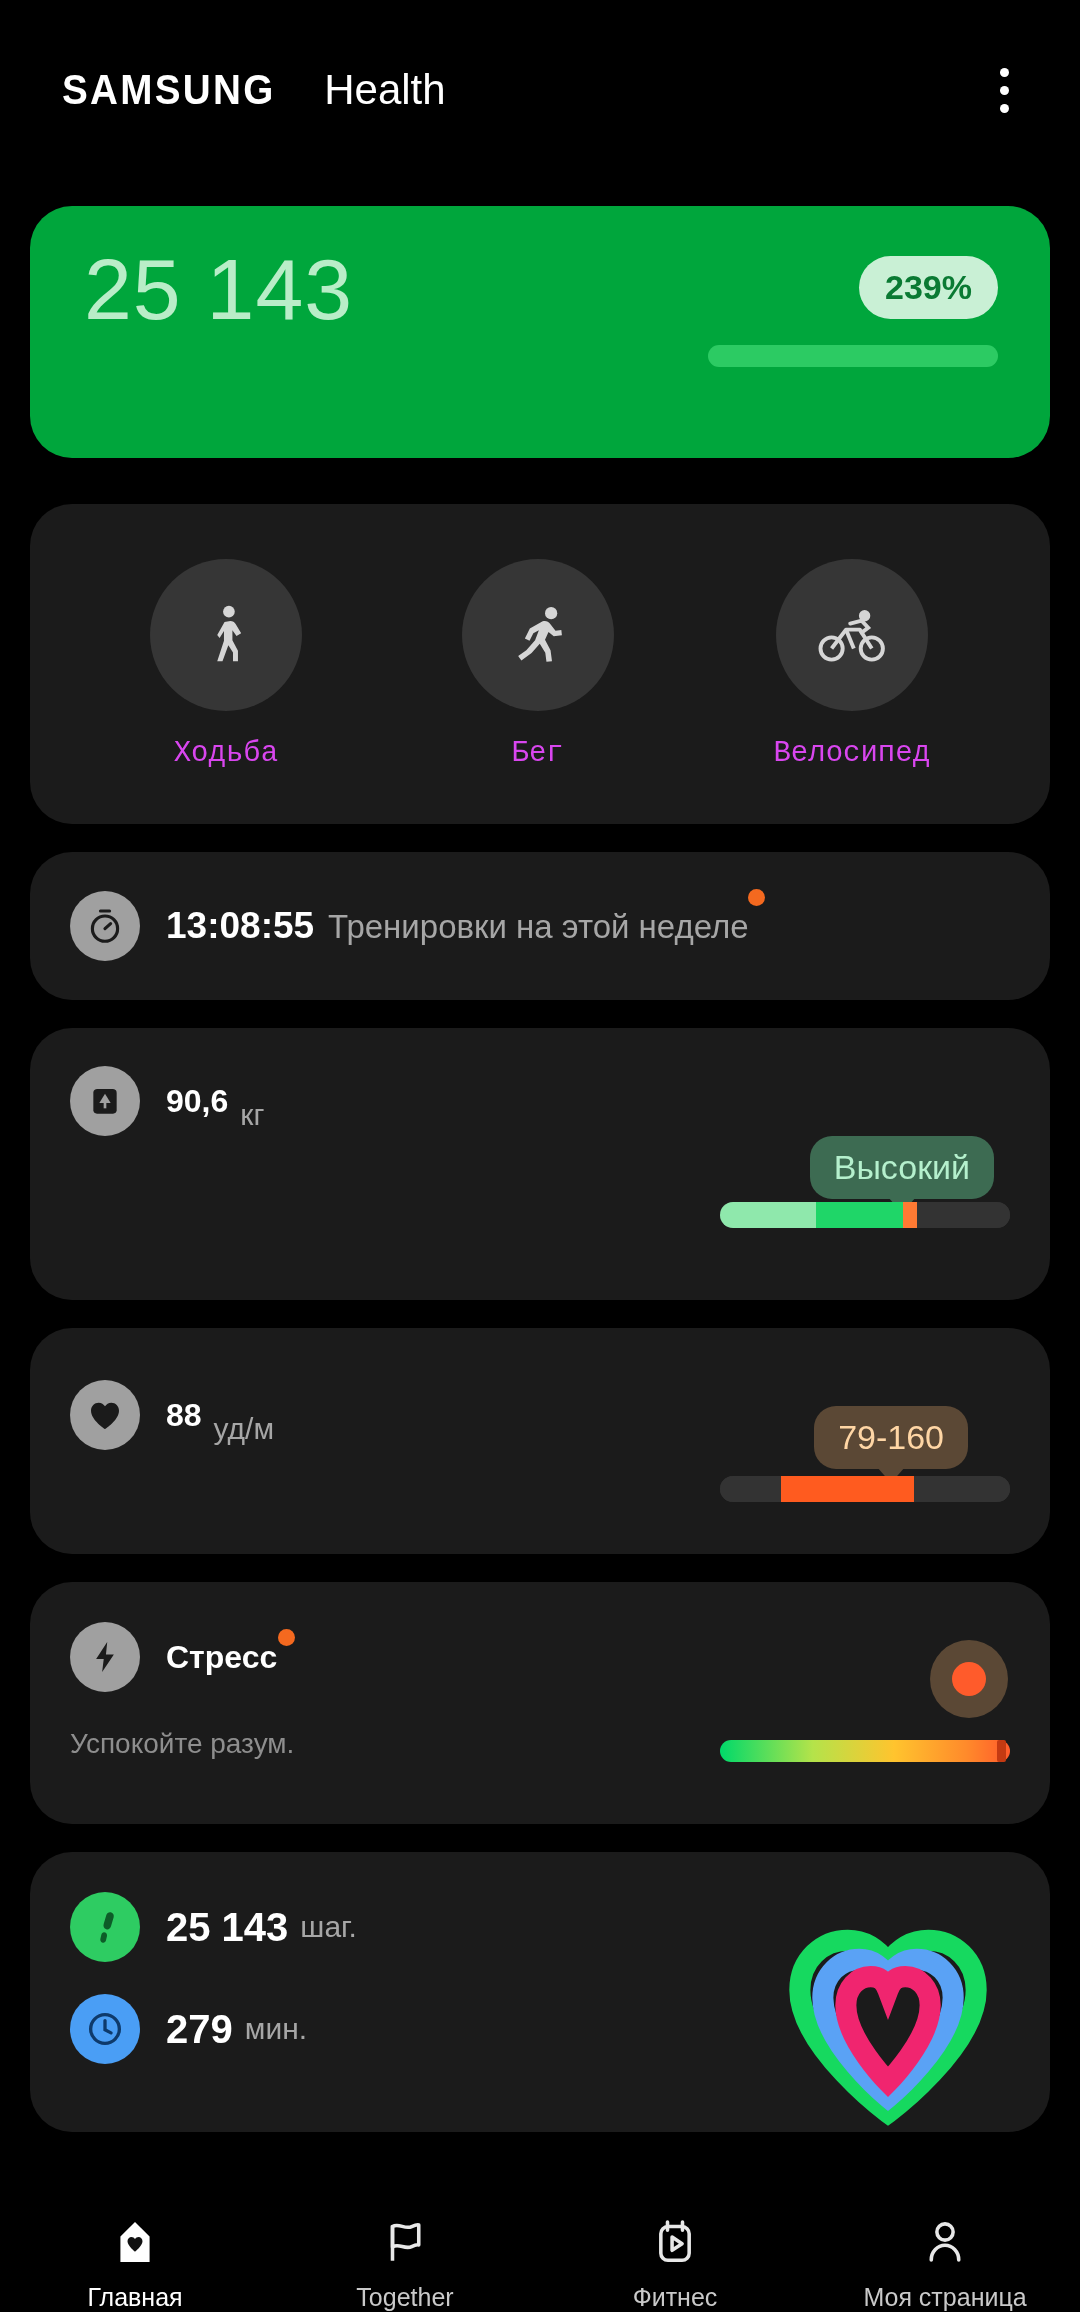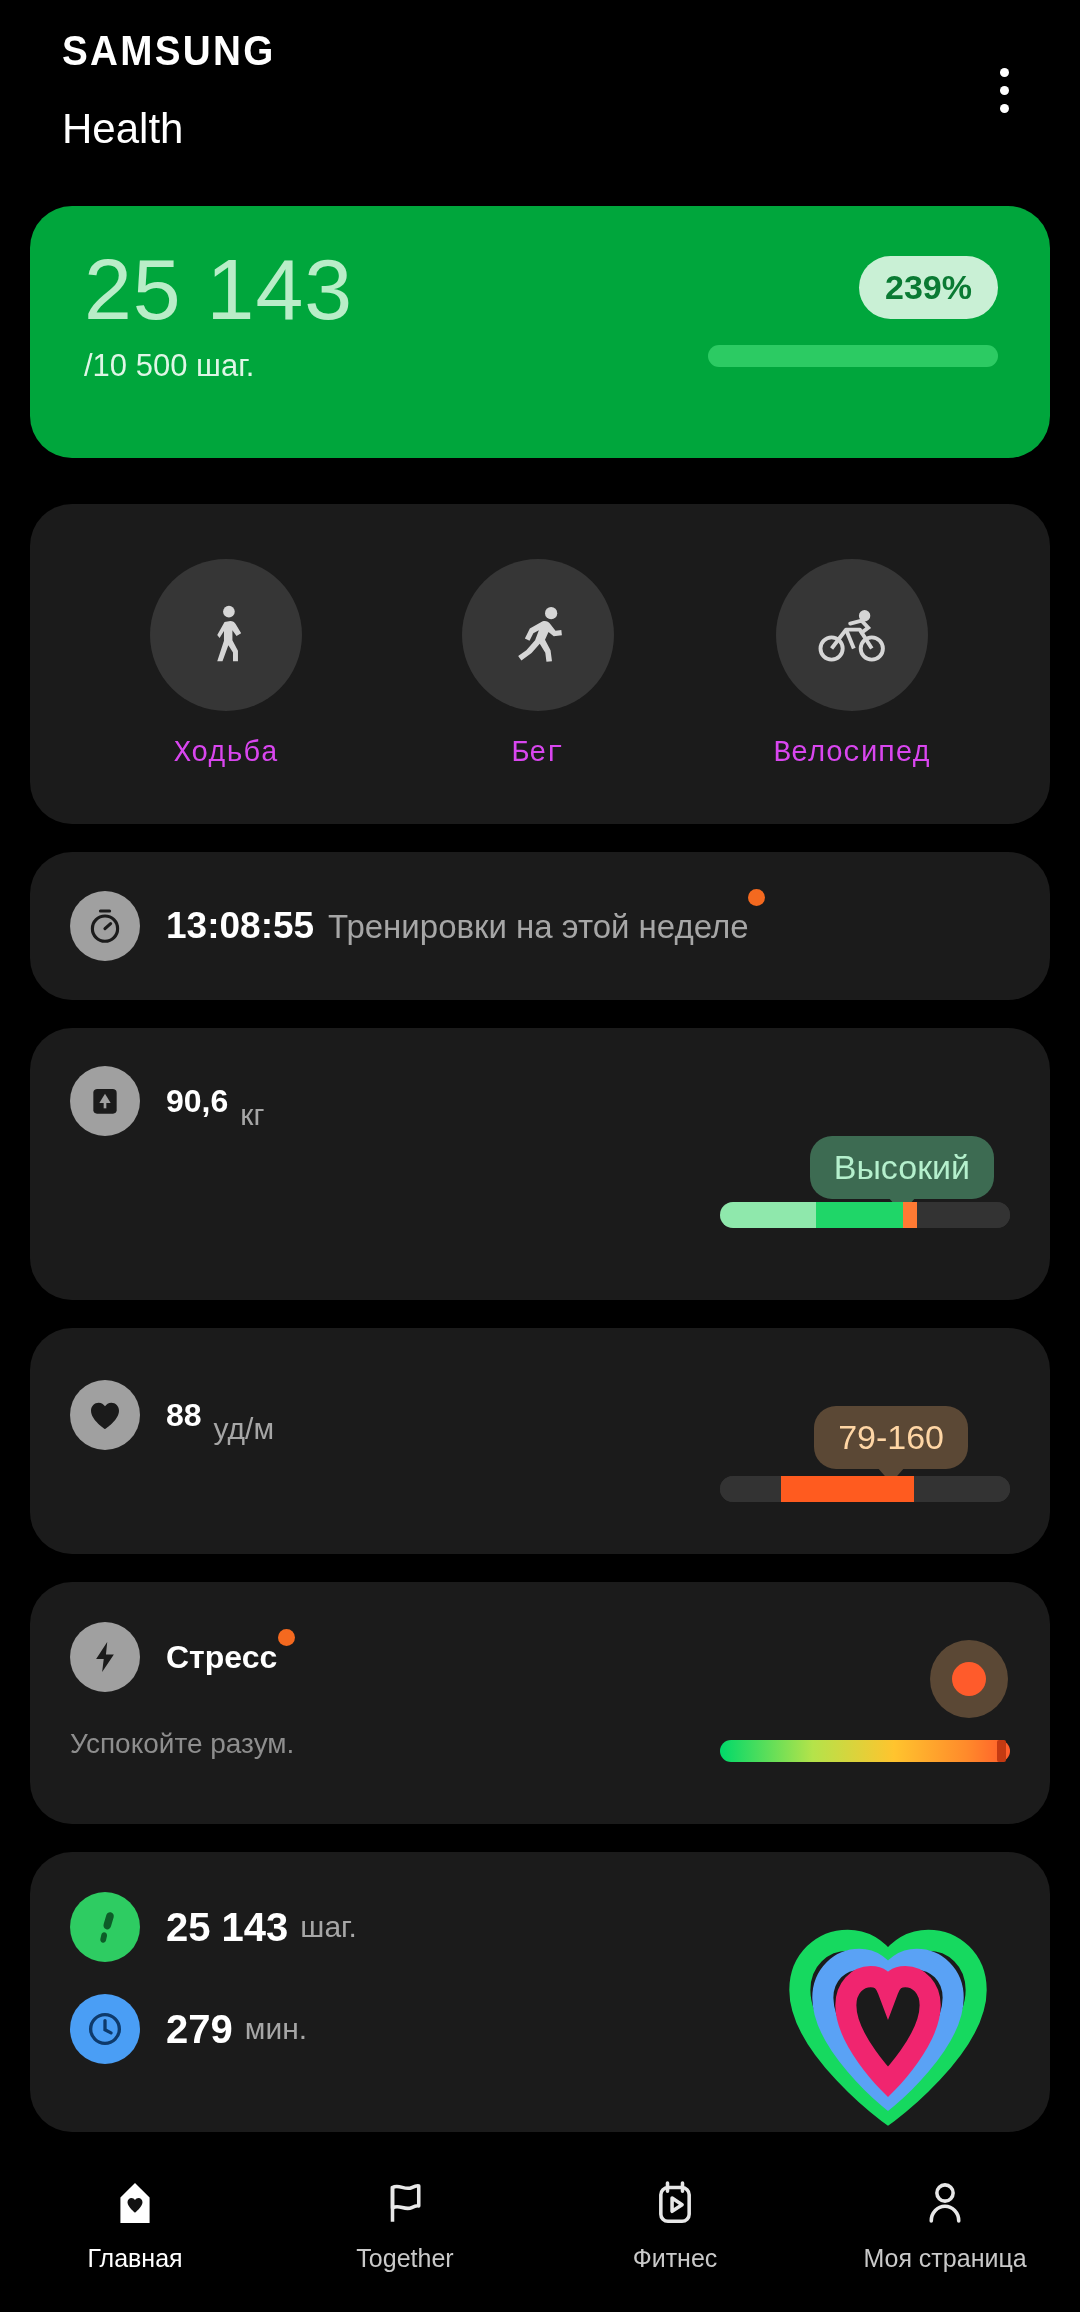--- a/index.html
+++ b/index.html
@@ -10,21 +10,21 @@
     overflow: hidden;
   }
   body { position: relative; }
 
   
   .header {
     height: 180px;
     display: flex; align-items: center; justify-content: space-between;
     padding: 0 46px 0 62px;
   }
-  .brand { display: flex; align-items: baseline; gap: 30px; flex-direction: column; }
+  .brand { display: flex; align-items: baseline; gap: 30px; }
   .brand-samsung {
     color: #ffffff; font-size: 42px; font-weight: 700;
     letter-spacing: 2.5px; transform: scaleX(0.92);
     transform-origin: left center;
   }
   .brand-health { color: #ffffff; font-size: 42px; font-weight: 400; letter-spacing: 0px; }
   .kebab { width: 60px; height: 60px; display: flex; flex-direction: column;
            align-items: center; justify-content: center; gap: 9px; cursor: pointer; }
   .kebab span { width: 9px; height: 9px; border-radius: 50%; background: #ffffff; display: block; }
 
@@ -164,21 +164,21 @@
   .act-icon { width: 70px; height: 70px; border-radius: 50%;
               display: flex; align-items: center; justify-content: center; flex: none; }
   .act-value { color: #ffffff; font-size: 40px; font-weight: 700; margin-left: 26px; }
   .act-unit { color: #a6a6a6; font-size: 30px; margin-left: 12px; }
   .rings { position: absolute; right: 42px; top: 46px; }
 
   
   .bottomnav {
     position: absolute; left: 0; bottom: 0; width: 1080px; height: 152px;
     background: #000000;
-    display: flex; align-items: flex-start; padding-top: 18px;
+    display: flex; align-items: flex-end; padding-top: 18px;
   }
   .nav-item { flex: 1; display: flex; flex-direction: column; align-items: center; gap: 16px; cursor: pointer; }
   .nav-label { font-size: 25px; color: #c9c9c9; }
   .nav-item.active .nav-label { color: #ffffff; }
 </style>
 </head>
 <body>
 
 <div class="header">
   <div class="brand">
@@ -187,21 +187,20 @@
   </div>
   <div class="kebab">
     <span></span>
     <span></span>
     <span></span>
   </div>
 </div>
 
 <div class="hero">
   <div class="hero-steps">25 143</div>
-  <div class="hero-goal">/10 500 шаг.</div>
   <div class="hero-right">
     <div class="pct-badge">239%</div>
     <div class="hero-bar"></div>
   </div>
 </div>
 
 <div class="card shortcuts">
   <div class="shortcut">
     <div class="shortcut-circle">
       <svg width="70" height="70" viewBox="0 0 24 24" fill="#d6d6d6">

